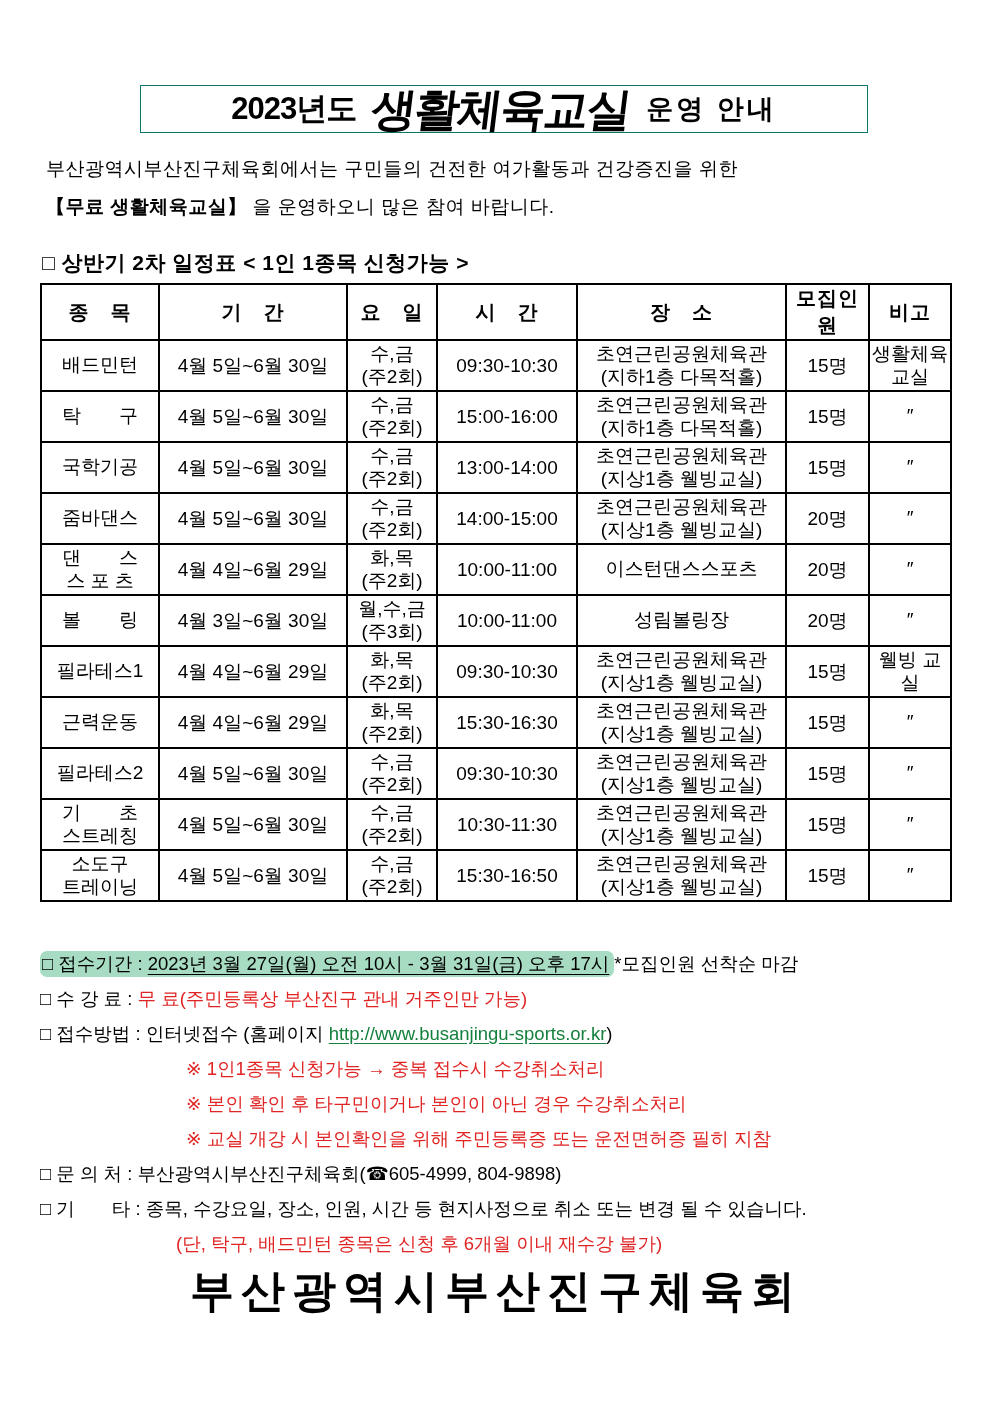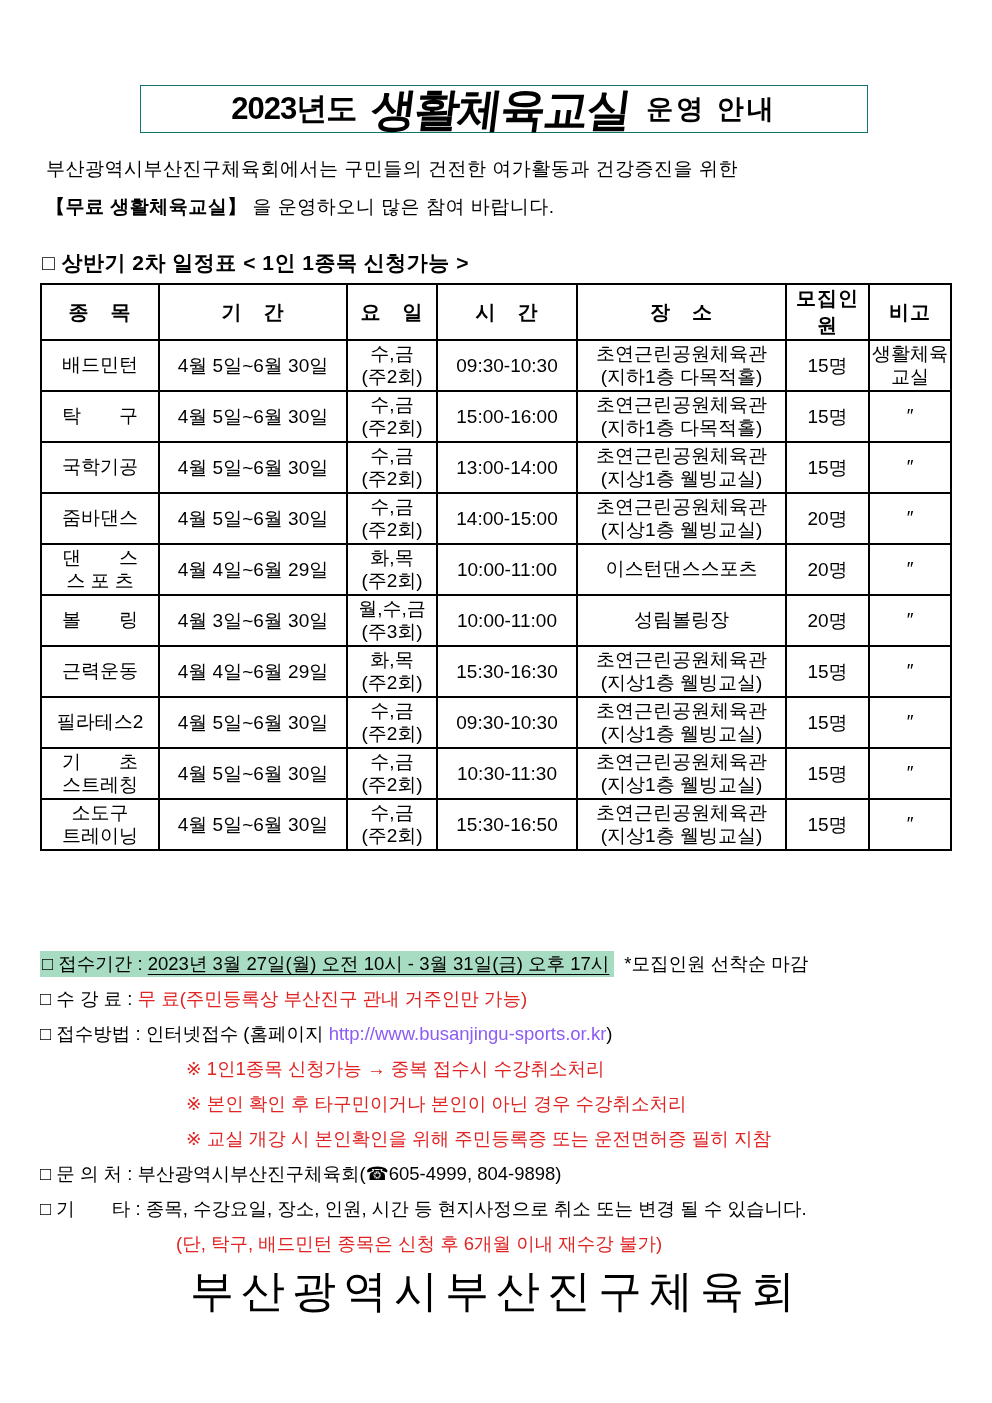--- a/index.html
+++ b/index.html
@@ -52,32 +52,32 @@
   .c-days  { font-size:17.5px; }
   .c-place { font-size:17.5px; }
   .c-note  { font-size:15px;margin-left:32px; }
   .c-event { font-size:19px; }
 
   
   .info {
     position:absolute; left:40px; top:946px; width:930px;
     font-size:18.5px; line-height:35px; white-space:nowrap;
   }
-  .hl   { background:#a7dcc3; padding:2px 5px 3px 2px; }
+  .hl   { background:#a7dcc3; padding:2px 5px 3px 2px;border-radius:7px; }
   .ul   { text-decoration:underline; text-underline-offset:4px; }
   .red  { color:#e02424; }
-  .link { color:#8b5cf6; text-underline-offset:3px; cursor:pointer; }
-  .suffix-plain { margin-left:10px; }
+  .link { color:#15803d; text-decoration:underline; text-underline-offset:3px; cursor:pointer; }
+  .suffix-plain { }
   .indent-note { padding-left:146px; }
   .indent-red  { padding-left:136px; }
 
   
   .footer {
     position:absolute; left:0; top:1262px; width:100%;
-    text-align:center; font-size:44px; font-weight:400; letter-spacing:7px;
+    text-align:center; font-size:44px; font-weight:700; letter-spacing:7px;
   }
 </style>
 </head>
 <body>
 
 <div class="page">
 
   <div class="title-box">
     <span class="title-prefix">2023년도</span>
     <span class="title-main">생활체육교실</span>
@@ -173,20 +173,31 @@
         <td class="c-event pre">볼　　링</td>
         <td>4월 3일~6월 30일</td>
         <td class="c-days pre">월,수,금
 (주3회)</td>
         <td>10:00-11:00</td>
         <td class="c-place pre">성림볼링장</td>
         <td>20명</td>
         <td class="c-note pre">″</td>
       </tr>
       <tr>
+        <td class="c-event pre">필라테스1</td>
+        <td>4월 4일~6월 29일</td>
+        <td class="c-days pre">화,목
+(주2회)</td>
+        <td>09:30-10:30</td>
+        <td class="c-place pre">초연근린공원체육관
+(지상1층 웰빙교실)</td>
+        <td>15명</td>
+        <td class="c-note pre">웰빙 교실</td>
+      </tr>
+      <tr>
         <td class="c-event pre">근력운동</td>
         <td>4월 4일~6월 29일</td>
         <td class="c-days pre">화,목
 (주2회)</td>
         <td>15:30-16:30</td>
         <td class="c-place pre">초연근린공원체육관
 (지상1층 웰빙교실)</td>
         <td>15명</td>
         <td class="c-note pre">″</td>
       </tr>

